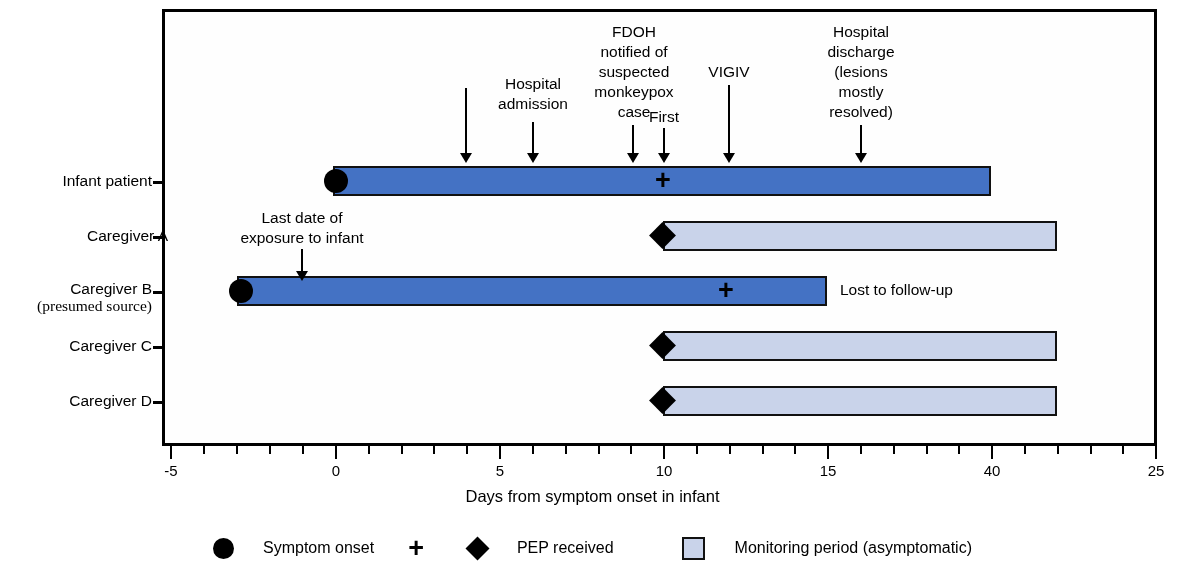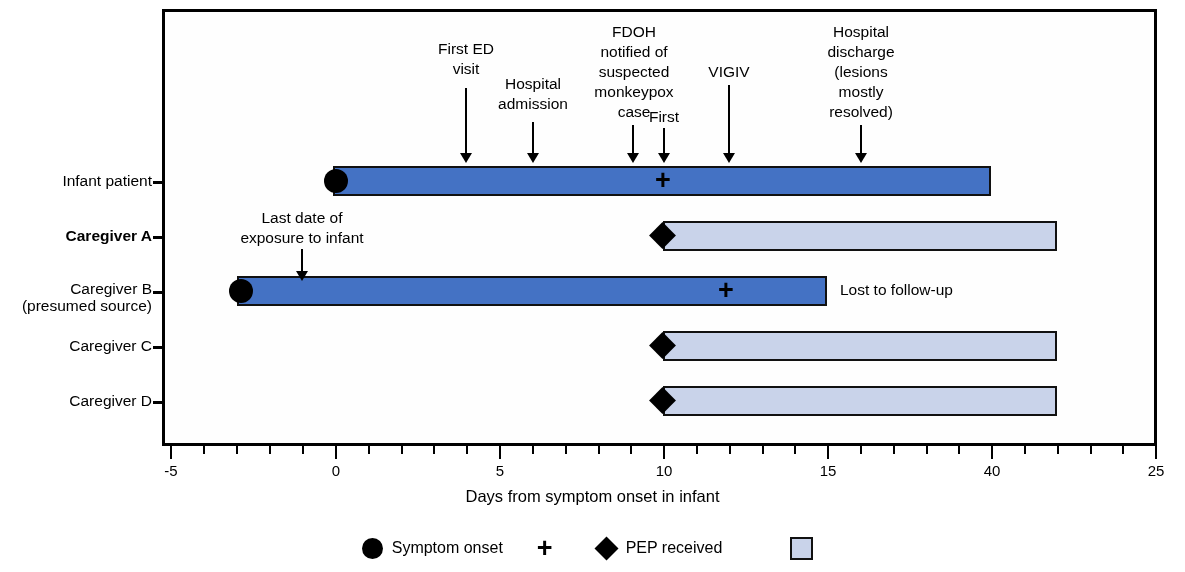--- a/index.html
+++ b/index.html
@@ -41,46 +41,46 @@
   
   .xtick{position:absolute;width:2px;background:#000;}
   .xtick.major{height:13px;}
   .xtick.minor{height:8px;}
   .xticklabel{position:absolute;font-size:15px;text-align:center;width:40px;}
   .axis-title{position:absolute;width:100%;text-align:center;font-size:16.5px;}
 
   
   .legend{position:absolute;left:0;top:528px;width:1185px;height:40px;
           display:flex;align-items:center;justify-content:center;}
-  .legend-item{display:flex;align-items:center;font-size:16px;white-space:nowrap;}
+  .legend-item{display:flex;align-items:center;font-size:16px;white-space:nowrap;gap:20px;}
   .lg-dot{width:21px;height:21px;border-radius:50%;background:#000;margin-right:9px;}
   .lg-plus{font-size:27px;font-weight:700;line-height:18px;margin-right:7px;}
   .lg-diamond{width:17px;height:17px;background:#000;transform:rotate(45deg);
               margin:0 11px 0 4px;}
   .lg-swatch{width:23px;height:23px;border:2.5px solid #111;box-sizing:border-box;
              margin-right:10px;}
   .lg-sym{background:#4472c4;}
   .lg-mon{background:#c9d3ea;}
   .lg-gap{width:34px;height:1px;}
 </style>
 </head>
 <body>
 
 <div id="chart-root">
 
   <div class="plot-frame"></div>
 
   <div class="ylabel" style="left:0;top:172px;width:152px;">Infant patient</div>
   <div class="ytick" style="left:153px;top:181px;"></div>
 
-  <div class="ylabel" style="left:0;top:227px;width:152px;font-weight:bold;">Caregiver A</div>
+  <div class="ylabel" style="left:16px;top:227px;width:152px;">Caregiver A</div>
   <div class="ytick" style="left:153px;top:236px;"></div>
 
   <div class="ylabel" style="left:0;top:280px;width:152px;">Caregiver B</div>
-  <div class="ylabel" style="left:0;top:297px;width:152px;">(presumed source)</div>
+  <div class="ylabel" style="left:0;top:297px;width:152px;font-family:Liberation Serif, serif;">(presumed source)</div>
   <div class="ytick" style="left:153px;top:291px;"></div>
 
   <div class="ylabel" style="left:0;top:337px;width:152px;">Caregiver C</div>
   <div class="ytick" style="left:153px;top:346px;"></div>
 
   <div class="ylabel" style="left:0;top:392px;width:152px;">Caregiver D</div>
   <div class="ytick" style="left:153px;top:401px;"></div>
 
   <div class="bar sym" style="left:333px;top:166px;width:658px;"></div>
 
@@ -96,22 +96,20 @@
   <div class="plus" style="left:655px;top:167px;">+</div>
 
   <div class="diamond" style="left:653px;top:226px;"></div>
 
   <div class="dot" style="left:229px;top:279px;"></div>
   <div class="plus" style="left:718px;top:277px;">+</div>
 
   <div class="diamond" style="left:653px;top:336px;"></div>
   <div class="diamond" style="left:653px;top:391px;"></div>
 
-  <div class="anno" style="left:406px;top:39px;width:120px;">First ED
-visit</div>
   <div class="arrow" style="left:465px;top:88px;height:66px;"></div>
 
   <div class="anno" style="left:470px;top:74px;width:126px;">Hospital
 admission</div>
   <div class="arrow" style="left:532px;top:122px;height:32px;"></div>
 
   <div class="anno" style="left:576px;top:22px;width:116px;">FDOH
 notified of
 suspected
 monkeypox
@@ -191,16 +189,17 @@
     </div>
     <span class="lg-gap"></span>
     <div class="legend-item">
       <span class="lg-diamond"></span>
       <span>PEP received</span>
     </div>
     <span class="lg-gap"></span>
     <span class="lg-gap"></span>
     <div class="legend-item">
       <span class="lg-swatch lg-mon"></span>
+      <span>Monitoring period (asymptomatic)</span>
     </div>
   </div>
 
 </div>
 
 </body></html>

